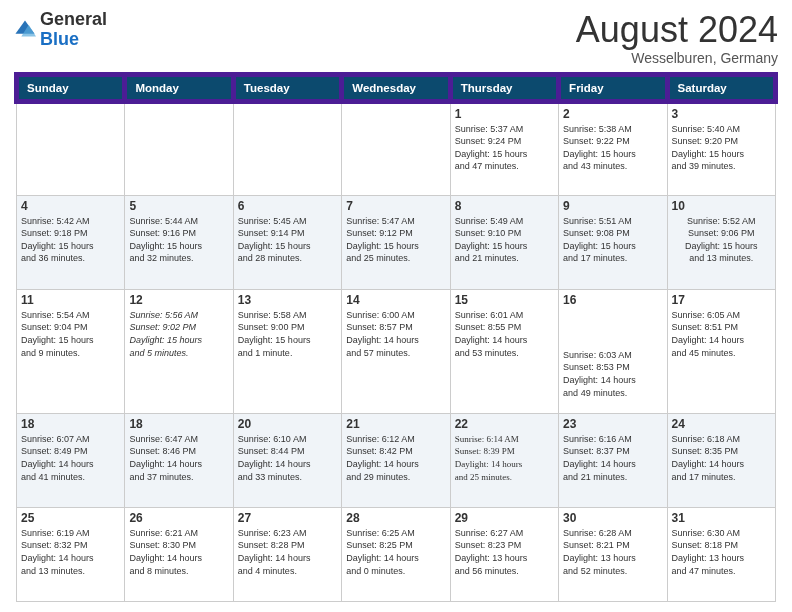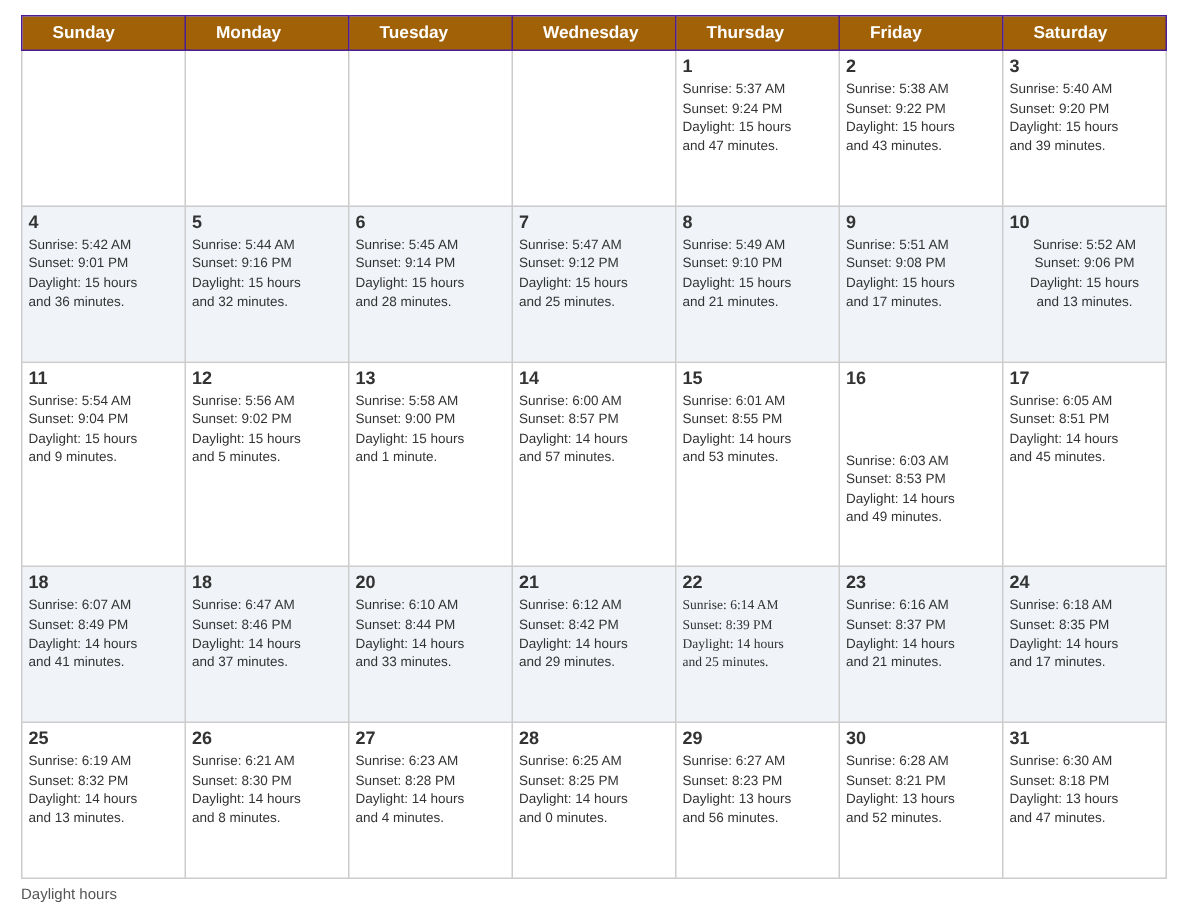--- a/index.html
+++ b/index.html
@@ -53,27 +53,27 @@
       color: #555;
     }
     .calendar {
       flex: 1;
       border: 1px solid #ccc;
       border-collapse: collapse;
       width: 100%;
       table-layout: fixed;
     }
     .calendar th {
-      background-color: #a16207;
+      background-color: #0c4a6e;
       color: #fff;
       font-size: 11.5px;
       font-weight: bold;
-      padding: 5px 20px;
+      padding: 5px 8px;
       text-align: left;
-      border: 1px solid #4c1d95;
+      border: 5px solid #4c1d95;
     }
     .calendar td {
       vertical-align: top;
       padding: 3px 4px;
       border: 1px solid #ccc;
       font-size: 9.5px;
       color: #333;
       background: #fff;
       height: 86px;
     }
@@ -97,20 +97,36 @@
     .footer {
       margin-top: 5px;
       font-size: 10px;
       color: #555;
     }
   </style>
 </head>
 <body>
 
 <div class="page">
+  <div class="header">
+    <div class="logo">
+      <svg class="logo-icon" viewBox="0 0 30 30">
+        <polygon points="15,2 28,20 2,20" fill="#2973b8"></polygon>
+        <polygon points="20,8 30,24 10,24" fill="#5aabdb" opacity="0.7"></polygon>
+      </svg>
+      <div class="logo-text">
+        <span class="general">General</span><br>
+        <span class="blue">Blue</span>
+      </div>
+    </div>
+    <div class="title-block">
+      <div class="month-title">August 2024</div>
+      <div class="location">Wesselburen, Germany</div>
+    </div>
+  </div>
 
   <table class="calendar">
     <thead>
       <tr>
       <th>Sunday</th>
           <th>Monday</th>
           <th>Tuesday</th>
           <th>Wednesday</th>
           <th>Thursday</th>
           <th>Friday</th>
@@ -142,21 +158,21 @@
             <div class="day-info" style="white-space: pre-line;">Sunrise: 5:40 AM
 Sunset: 9:20 PM
 Daylight: 15 hours
 and 39 minutes.</div>
           </td>
         </tr>
         <tr>
           <td>
             <span class="day-num">4</span>
             <div class="day-info" style="white-space: pre-line;">Sunrise: 5:42 AM
-Sunset: 9:01 PM
+Sunset: 9:18 PM
 Daylight: 15 hours
 and 36 minutes.</div>
           </td>
           <td>
             <span class="day-num">5</span>
             <div class="day-info" style="white-space: pre-line;">Sunrise: 5:44 AM
 Sunset: 9:16 PM
 Daylight: 15 hours
 and 32 minutes.</div>
           </td>
@@ -199,21 +215,21 @@
         <tr>
           <td>
             <span class="day-num">11</span>
             <div class="day-info" style="white-space: pre-line;">Sunrise: 5:54 AM
 Sunset: 9:04 PM
 Daylight: 15 hours
 and 9 minutes.</div>
           </td>
           <td>
             <span class="day-num">12</span>
-            <div class="day-info" style="white-space: pre-line;">Sunrise: 5:56 AM
+            <div class="day-info" style="white-space: pre-line; font-style: italic;">Sunrise: 5:56 AM
 Sunset: 9:02 PM
 Daylight: 15 hours
 and 5 minutes.</div>
           </td>
           <td>
             <span class="day-num">13</span>
             <div class="day-info" style="white-space: pre-line;">Sunrise: 5:58 AM
 Sunset: 9:00 PM
 Daylight: 15 hours
 and 1 minute.</div>
@@ -345,16 +361,13 @@
             <span class="day-num">31</span>
             <div class="day-info" style="white-space: pre-line;">Sunrise: 6:30 AM
 Sunset: 8:18 PM
 Daylight: 13 hours
 and 47 minutes.</div>
           </td>
         </tr>
       </tbody>
   </table>
 
-  <div class="footer">
-    <span>Daylight hours</span>
-  </div>
 </div>
 
 </body></html>

